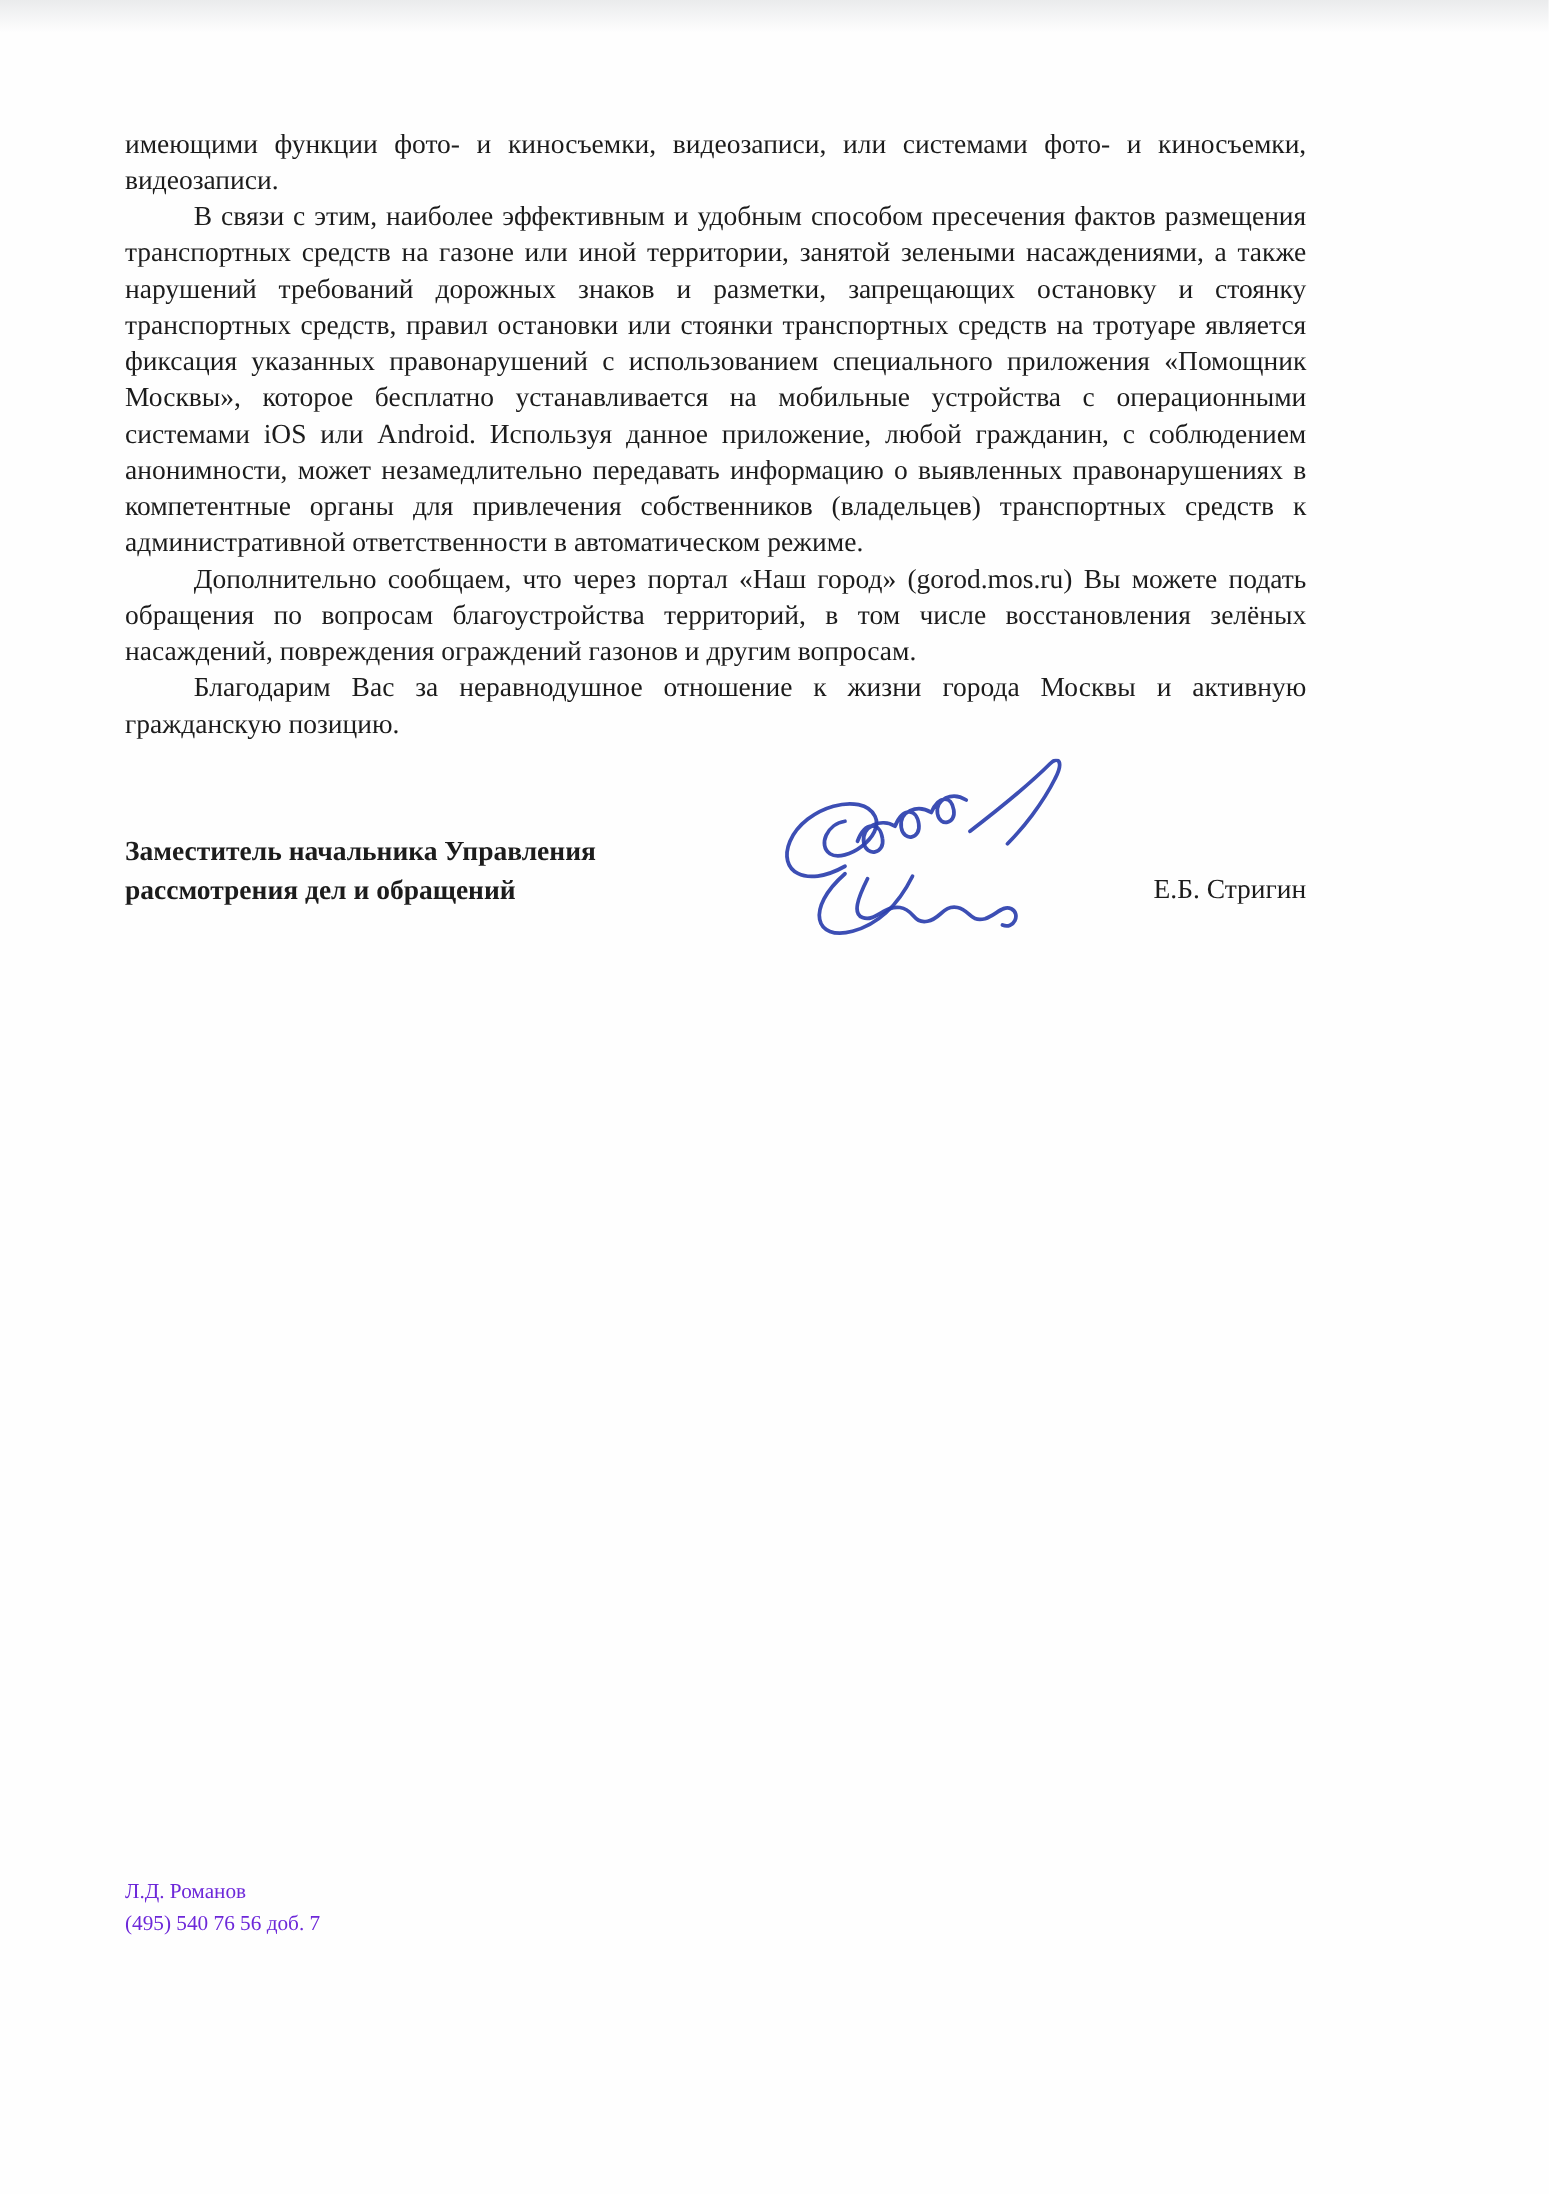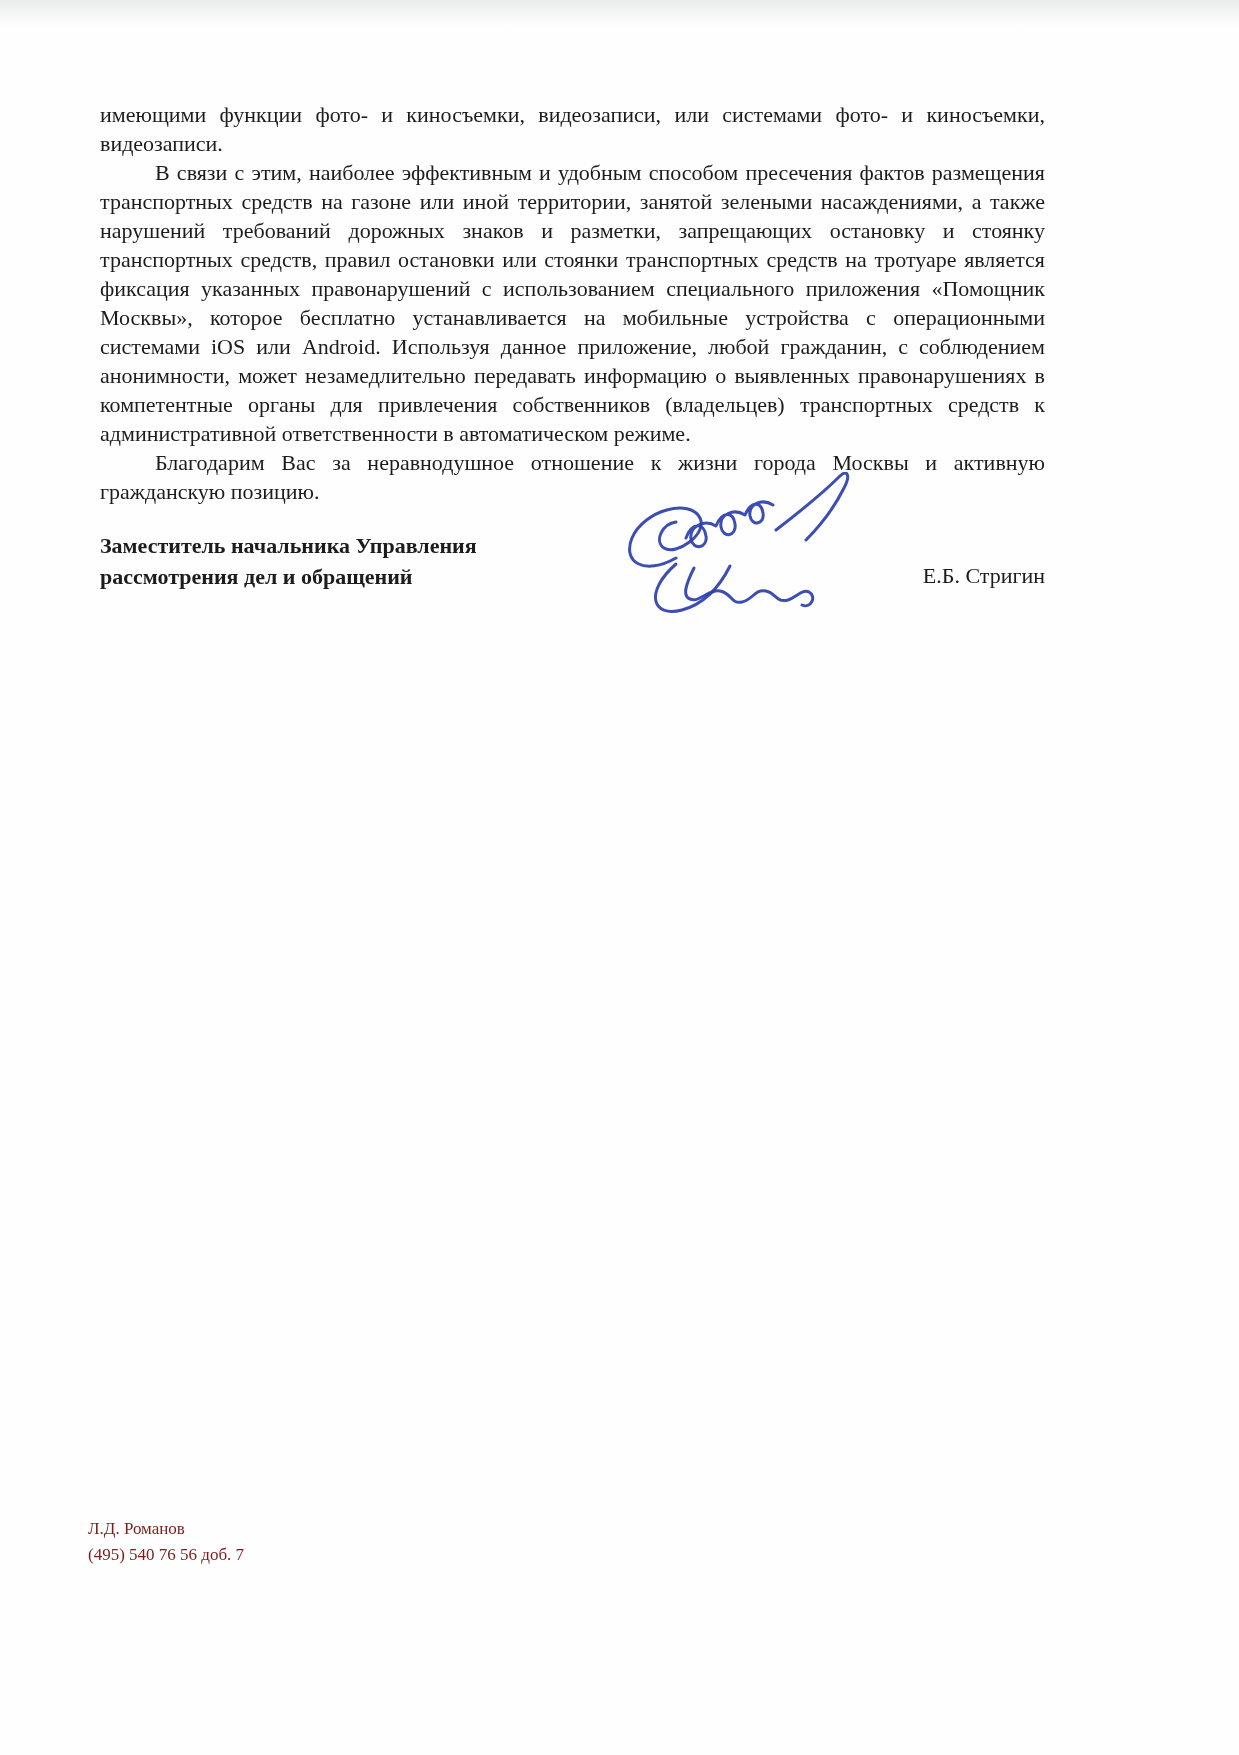--- a/index.html
+++ b/index.html
@@ -34,21 +34,21 @@
   }
   p.para {
     margin: 0;
     text-indent: 55px;
   }
   p.para.no-indent {
     text-indent: 0;
   }
   .sig-row {
     position: relative;
-    margin-top: 24px;
+    margin-top: 72px;
     display: flex;
     justify-content: space-between;
     align-items: flex-start;
   }
   .sig-title {
     font-weight: bold;
     line-height: 31px;
     width: 520px;
     text-align: left;
     text-indent: 0;
@@ -69,39 +69,39 @@
   .sig-scribble svg path {
     fill: none;
     stroke: var(--ink, #2b3fae);
     stroke-width: 3;
     stroke-linecap: round;
     stroke-linejoin: round;
     opacity: 0.92;
   }
   .footer {
     position: absolute;
-    left: 88px;
+    left: 100px;
     top: 1500px;
     font-size: 17px;
     line-height: 26px;
-    color: #7f1d1d;
-    margin-top: 16px;
+    color: #6d28d9;
   }
 </style>
 </head>
 <body>
 
 <div class="scan-shade"></div>
 
 <div class="content">
 
   <p class="para no-indent">имеющими функции фото- и киносъемки, видеозаписи, или системами фото- и киносъемки, видеозаписи.</p>
 
   <p class="para">В связи с этим, наиболее эффективным и удобным способом пресечения фактов размещения транспортных средств на газоне или иной территории, занятой зелеными насаждениями, а также нарушений требований дорожных знаков и разметки, запрещающих остановку и стоянку транспортных средств, правил остановки или стоянки транспортных средств на тротуаре является фиксация указанных правонарушений с использованием специального приложения «Помощник Москвы», которое бесплатно устанавливается на мобильные устройства с операционными системами iOS или Android. Используя данное приложение, любой гражданин, с соблюдением анонимности, может незамедлительно передавать информацию о выявленных правонарушениях в компетентные органы для привлечения собственников (владельцев) транспортных средств к административной ответственности в автоматическом режиме.</p>
 
+  <p class="para">Дополнительно сообщаем, что через портал «Наш город» (gorod.mos.ru) Вы можете подать обращения по вопросам благоустройства территорий, в том числе восстановления зелёных насаждений, повреждения ограждений газонов и другим вопросам.</p>
 
   <p class="para">Благодарим Вас за неравнодушное отношение к жизни города Москвы и активную гражданскую позицию.</p>
 
   <div class="sig-row">
     <div class="sig-title">
       <div>Заместитель начальника Управления</div>
       <div>рассмотрения дел и обращений</div>
     </div>
 
     <div class="sig-scribble">

